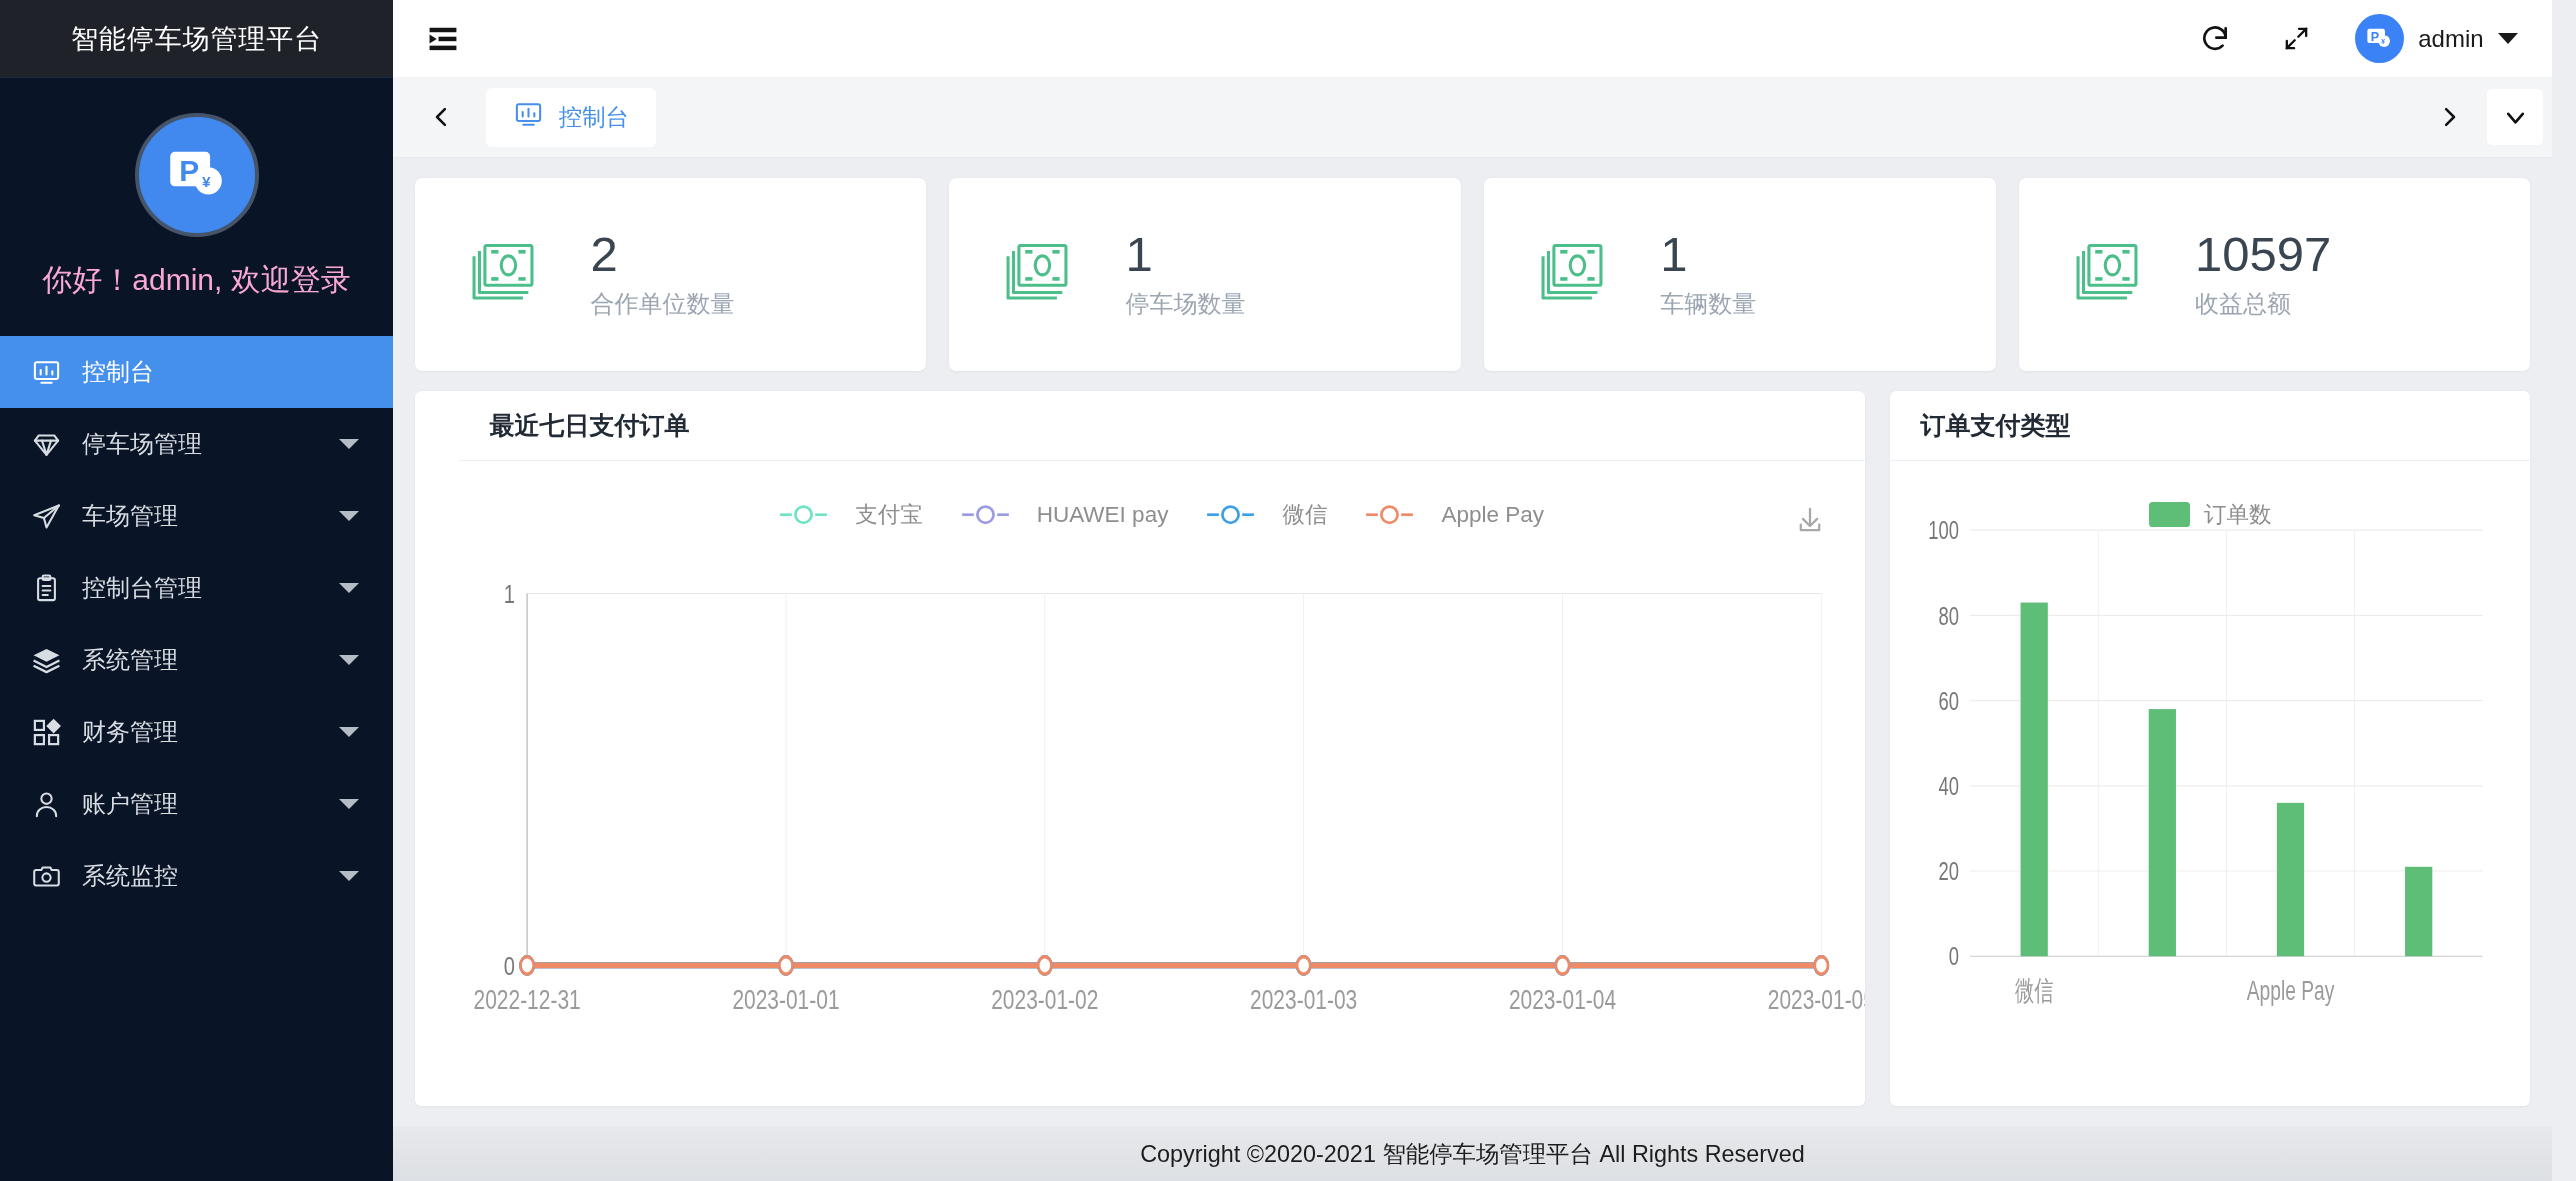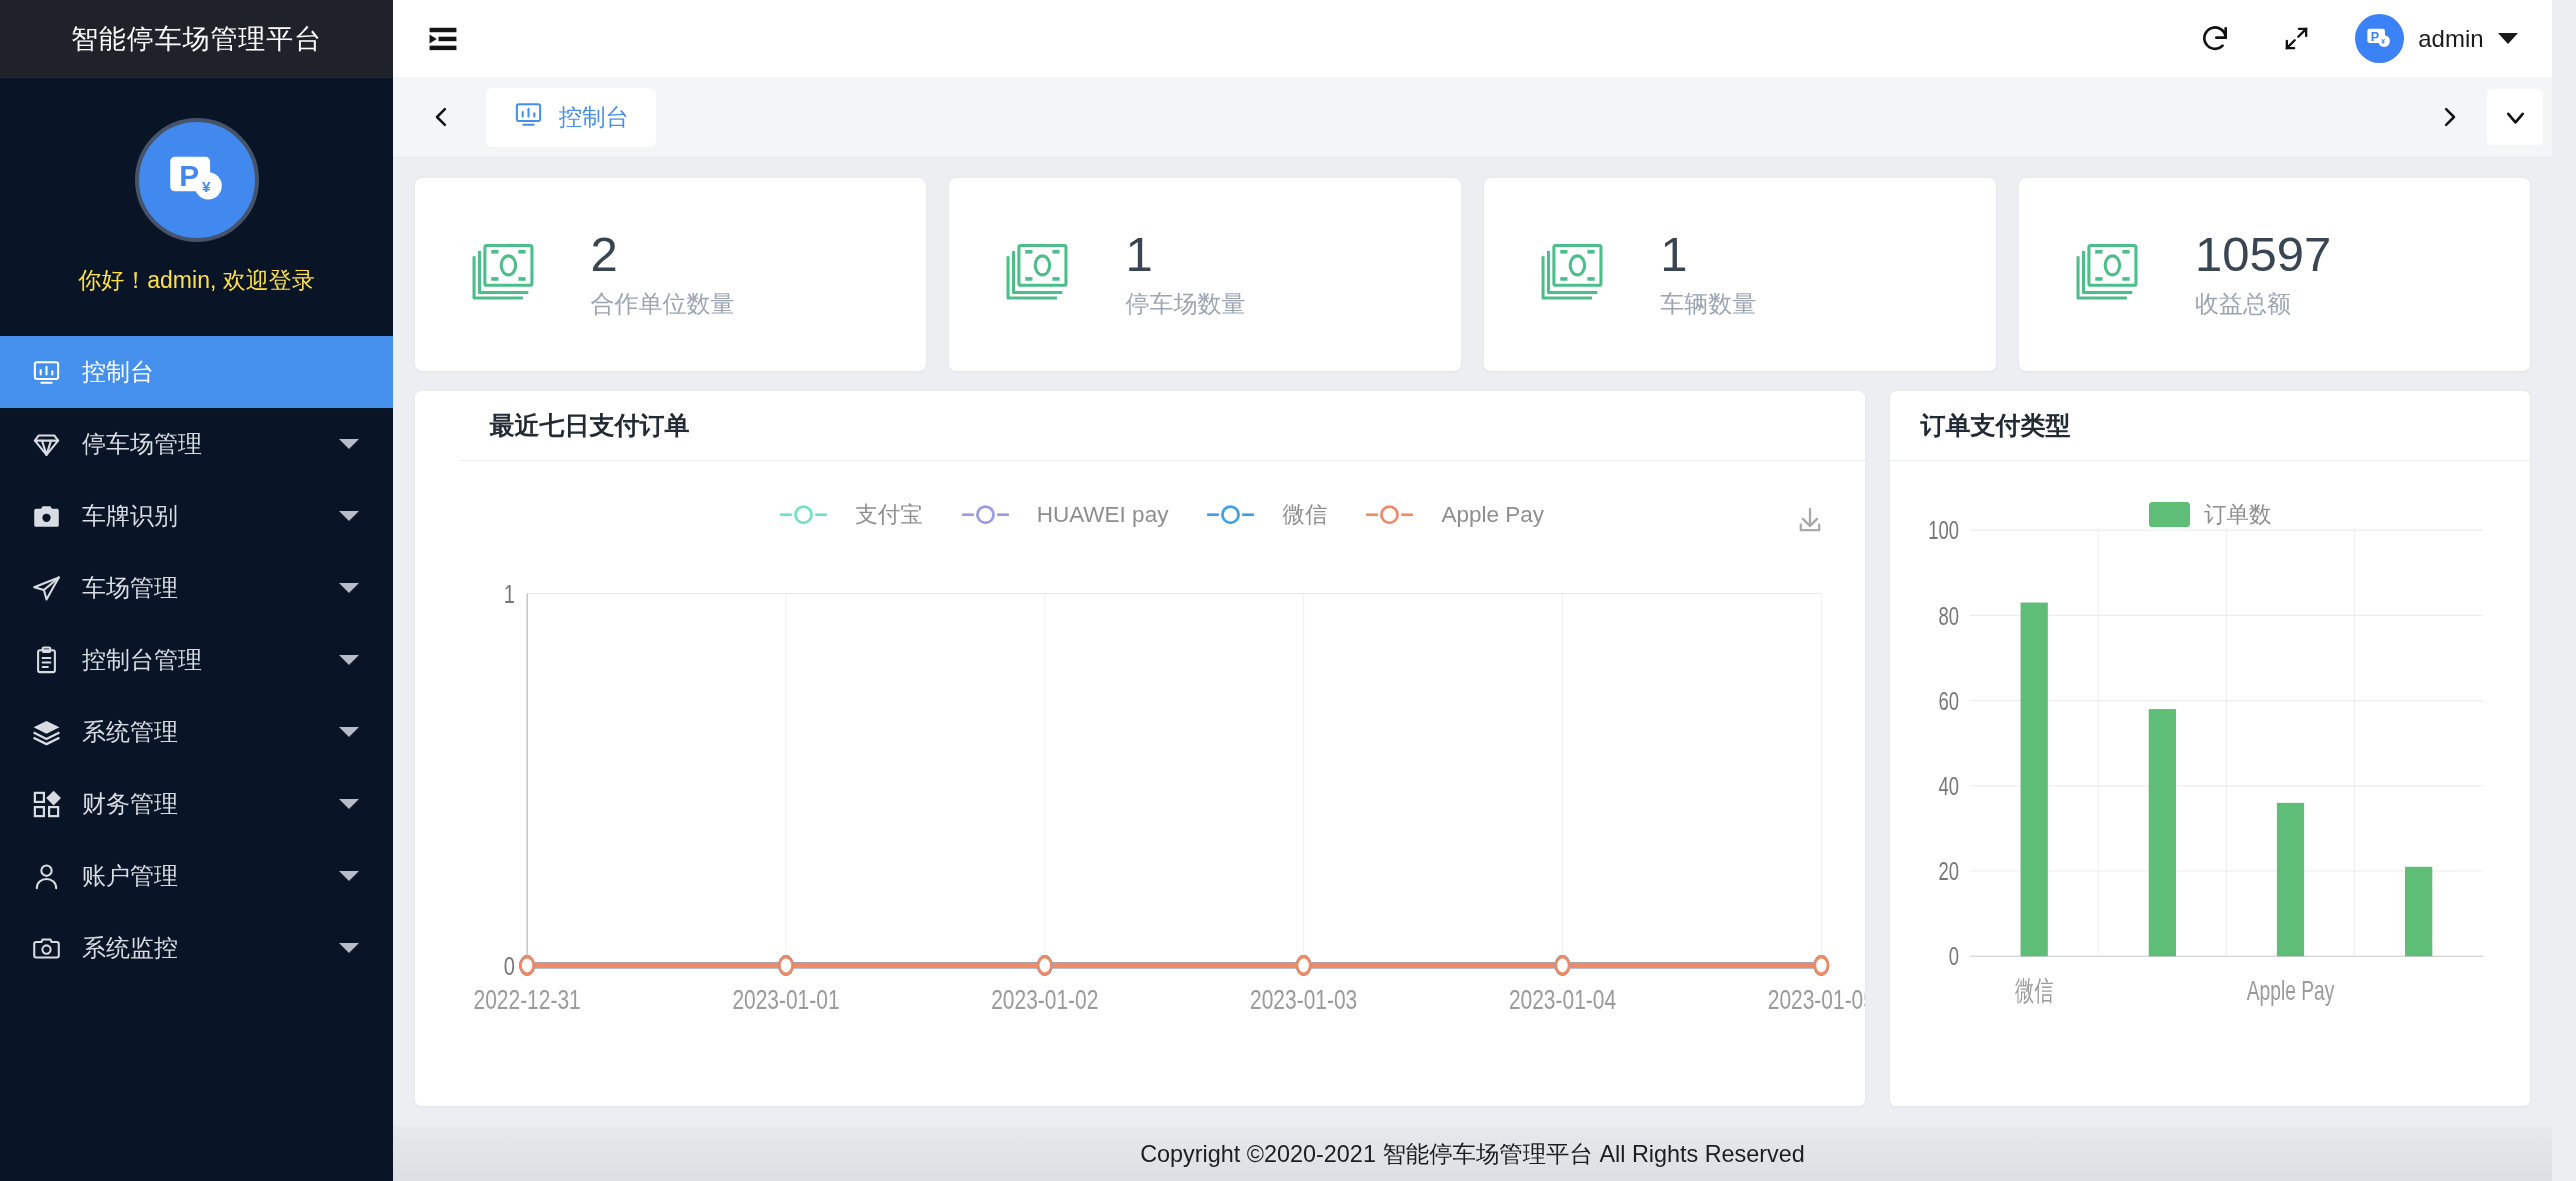--- a/index.html
+++ b/index.html
@@ -23,21 +23,21 @@
   .side-profile {
     height: 259px; display: flex; flex-direction: column;
     align-items: center; justify-content: center; gap: 23.4px;
     background: #091426; border-top: 1.8px solid #1b2b44;
   }
   .avatar-big {
     width: 124px; height: 124px; border-radius: 50%;
     background: #4188ef; border: 4.5px solid #46546a;
     display: flex; align-items: center; justify-content: center;
   }
-  .greeting { color: #fde047; font-size: 23px; }
+  .greeting { color: #f9a8d4; font-size: 30px; }
   .side-menu { flex: 1; overflow: hidden; }
   .side-item {
     height: 72px; display: flex; align-items: center;
     padding: 0 34px 0 31px; color: #d8dce3; font-size: 24px; gap: 20px;
     cursor: pointer;
   }
   .side-item.active { background: #4590ec; color: #ffffff; }
   .side-item .si-icon {
     width: 31px; height: 31px; flex: 0 0 31px;
     display: flex; align-items: center; justify-content: center;
@@ -179,30 +179,20 @@
         </div>
         <div class="side-item">
           <span class="si-icon">
             <svg width="31" height="31" viewBox="0 0 24 24" fill="none" stroke="#d8dce3" stroke-width="1.6" stroke-linecap="round" stroke-linejoin="round">
               <path d="M3 9h18l-9 11z"></path>
               <path d="M3 9l3-4h12l3 4"></path>
               <path d="M8.5 9L12 20 15.5 9"></path>
             </svg>
           </span>
           <span class="si-label">停车场管理</span>
-          <span class="caret-down"></span>
-        </div>
-        <div class="side-item">
-          <span class="si-icon">
-            <svg width="31" height="31" viewBox="0 0 24 24" fill="#d8dce3">
-              <path d="M9 4l-1.2 2H4a1.5 1.5 0 0 0-1.5 1.5v11A1.5 1.5 0 0 0 4 20h16a1.5 1.5 0 0 0 1.5-1.5v-11A1.5 1.5 0 0 0 20 6h-3.8L15 4z"></path>
-              <circle cx="12" cy="13" r="3.2" fill="#091426"></circle>
-            </svg>
-          </span>
-          <span class="si-label">车牌识别</span>
           <span class="caret-down"></span>
         </div>
         <div class="side-item">
           <span class="si-icon">
             <svg width="31" height="31" viewBox="0 0 24 24" fill="none" stroke="#d8dce3" stroke-width="1.6" stroke-linecap="round" stroke-linejoin="round">
               <path d="M21.5 3.5L2.5 11l7.5 2.2"></path>
               <path d="M21.5 3.5L12 20.5l-2-7.3"></path>
               <path d="M10 13.2L21.5 3.5"></path>
             </svg>
           </span>

